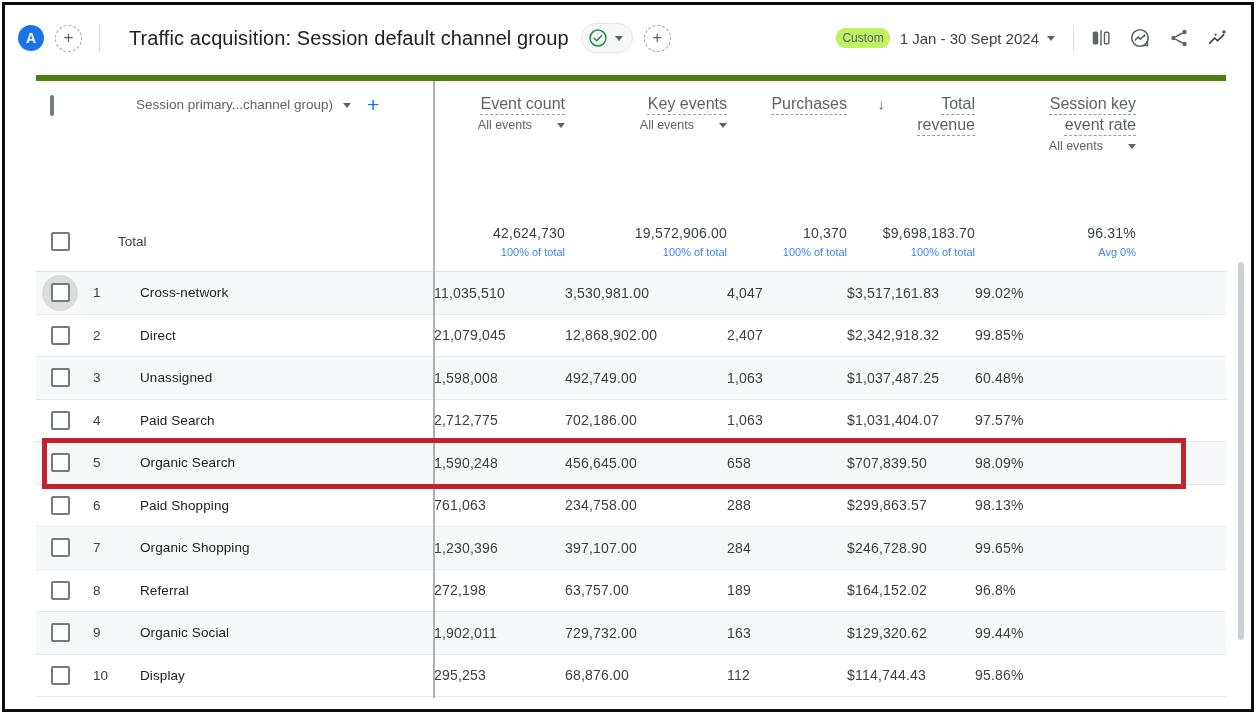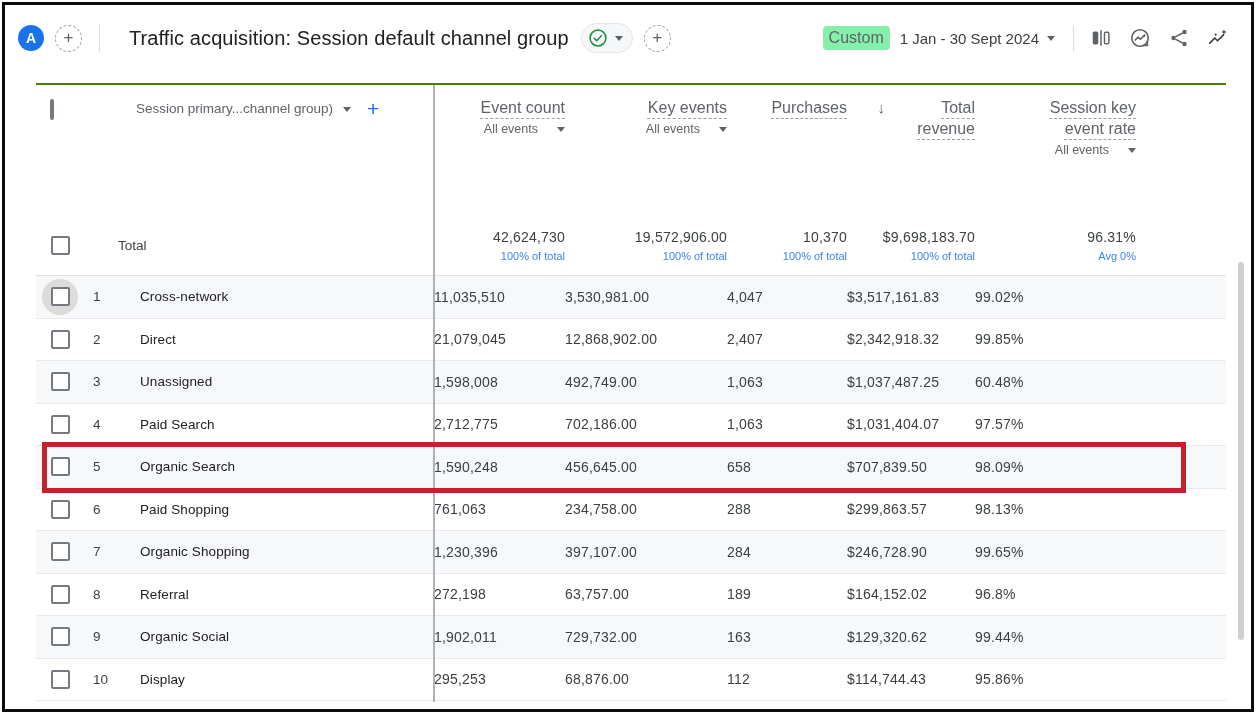--- a/index.html
+++ b/index.html
@@ -8,47 +8,47 @@
 
   
   .topbar { position: absolute; left: 0; top: 0; width: 100%; height: 66px; background: #fff; display: flex; align-items: center; padding-left: 13px; }
   .avatar { width: 26px; height: 26px; border-radius: 50%; background: #1a73e8; color: #fff; font-size: 14px; font-weight: bold; display: flex; align-items: center; justify-content: center; flex: 0 0 auto; }
   .dash-circle { width: 27px; height: 27px; border-radius: 50%; border: 1px dashed #9aa0a6; color: #5f6368; font-size: 17px; display: flex; align-items: center; justify-content: center; margin-left: 11px; cursor: pointer; background: #fff; }
   .vdiv { width: 1px; height: 28px; background: #dadce0; margin: 0 15px 0 17px; }
   .title { font-size: 20px; color: #202124; letter-spacing: .1px; margin-left: 14px; white-space: nowrap; }
   .check-pill { display: flex; align-items: center; gap: 7px; background: #f6f7f8; border: 1px solid #e4e6e8; border-radius: 16px; padding: 4px 9px 4px 6px; margin-left: 12px; cursor: pointer; }
   .caret { width: 0; height: 0; border-left: 4px solid transparent; border-right: 4px solid transparent; border-top: 5px solid #5f6368; display: inline-block; }
   .spacer { flex: 1; }
-  .custom-chip { font-size: 16px; color: #5f6368; background: #86efac; border-radius: 4px; padding: 3px 6px; }
+  .custom-chip { font-size: 12px; color: #5f6368; background: #bef264; border-radius: 9px; padding: 3px 6px; }
   .date-range { font-size: 15px; color: #3c4043; margin: 0 8px 0 10px; white-space: nowrap; }
   .toolbar-icons { display: flex; align-items: center; gap: 17px; margin: 0 22px 0 16px; }
   .tb-icon { width: 22px; height: 22px; cursor: pointer; }
   .tb-icon svg { width: 100%; height: 100%; }
   .date-wrap { display: flex; align-items: center; cursor: pointer; }
   .tb-sep { width: 1px; height: 26px; background: #dadce0; margin-left: 18px; }
 
   
-  .table-wrap { position: absolute; left: 31px; top: 78px; width: 1190px; height: 617px; border-top: 2px solid #4d7c0f; background: #fff; }
+  .table-wrap { position: absolute; left: 31px; top: 70px; width: 1190px; height: 617px; border-top: 6px solid #4d7c0f; background: #fff; }
   .grid { display: grid; grid-template-columns: 48px 36px 314px 131px 162px 120px 128px 161px 90px; }
   .dim-divider { position: absolute; left: 397px; top: 0; width: 2px; height: 617px; background: #aeb1b5; z-index: 3; }
 
   .thead { height: 130px; position: relative; }
   .dim-head { grid-column: 1 / 4; display: flex; align-items: flex-start; padding-top: 16px; }
   .checkbox { width: 19px; height: 19px; border: 2px solid #747a80; border-radius: 2px; background: #fff; cursor: pointer; }
   .cb-cell { display: flex; align-items: center; justify-content: center; }
   .cb-ring { width: 36px; height: 36px; border-radius: 50%; display: flex; align-items: center; justify-content: center; }
   .cb-ring.hovered { background: #dcdcdd; }
   .dim-label { font-size: 13.5px; color: #5f6368; margin-left: 82px; white-space: nowrap; cursor: pointer; }
   .dim-head .caret { margin: 6px 0 0 10px; }
   .add-dim { color: #1a73e8; font-size: 21px; font-weight: 500; margin: -4px 0 0 16px; cursor: pointer; }
   .dim-head .cb-wrap { margin-left: 14px; }
 
   .mh { padding-top: 12px; text-align: right; }
   .mh-label { font-size: 16px; color: #5f6368; text-decoration: underline; text-decoration-style: dashed; text-decoration-color: #9aa0a6; text-decoration-thickness: 1px; text-underline-offset: 5px; line-height: 21px; cursor: pointer; }
-  .mh-sub { margin-top: 4px; font-size: 12.5px; color: #5f6368; display: flex; justify-content: flex-end; align-items: center; gap: 19px; cursor: pointer; }
+  .mh-sub { margin-top: 4px; font-size: 12.5px; color: #5f6368; display: flex; justify-content: flex-end; align-items: center; gap: 25px; cursor: pointer; }
   .mh-flex { display: flex; justify-content: flex-end; align-items: flex-start; gap: 24px; }
   .sort-arrow { font-size: 15px; color: #5f6368; line-height: 21px; }
   .w-narrow { max-width: 66px; display: inline-block; }
   .w-session { max-width: 92px; display: inline-block; }
 
   .total-row { height: 61px; border-bottom: 1px solid #e0e0e0; align-items: center; }
   .total-label { grid-column: 2 / 4; font-size: 13.5px; color: #3c4043; padding-left: 34px; }
   .num-cell { text-align: right; }
   .num-main { font-size: 14px; color: #3c4043; letter-spacing: .2px; }
   .num-sub { font-size: 11px; color: #3b82f6; margin-top: 5px; }

